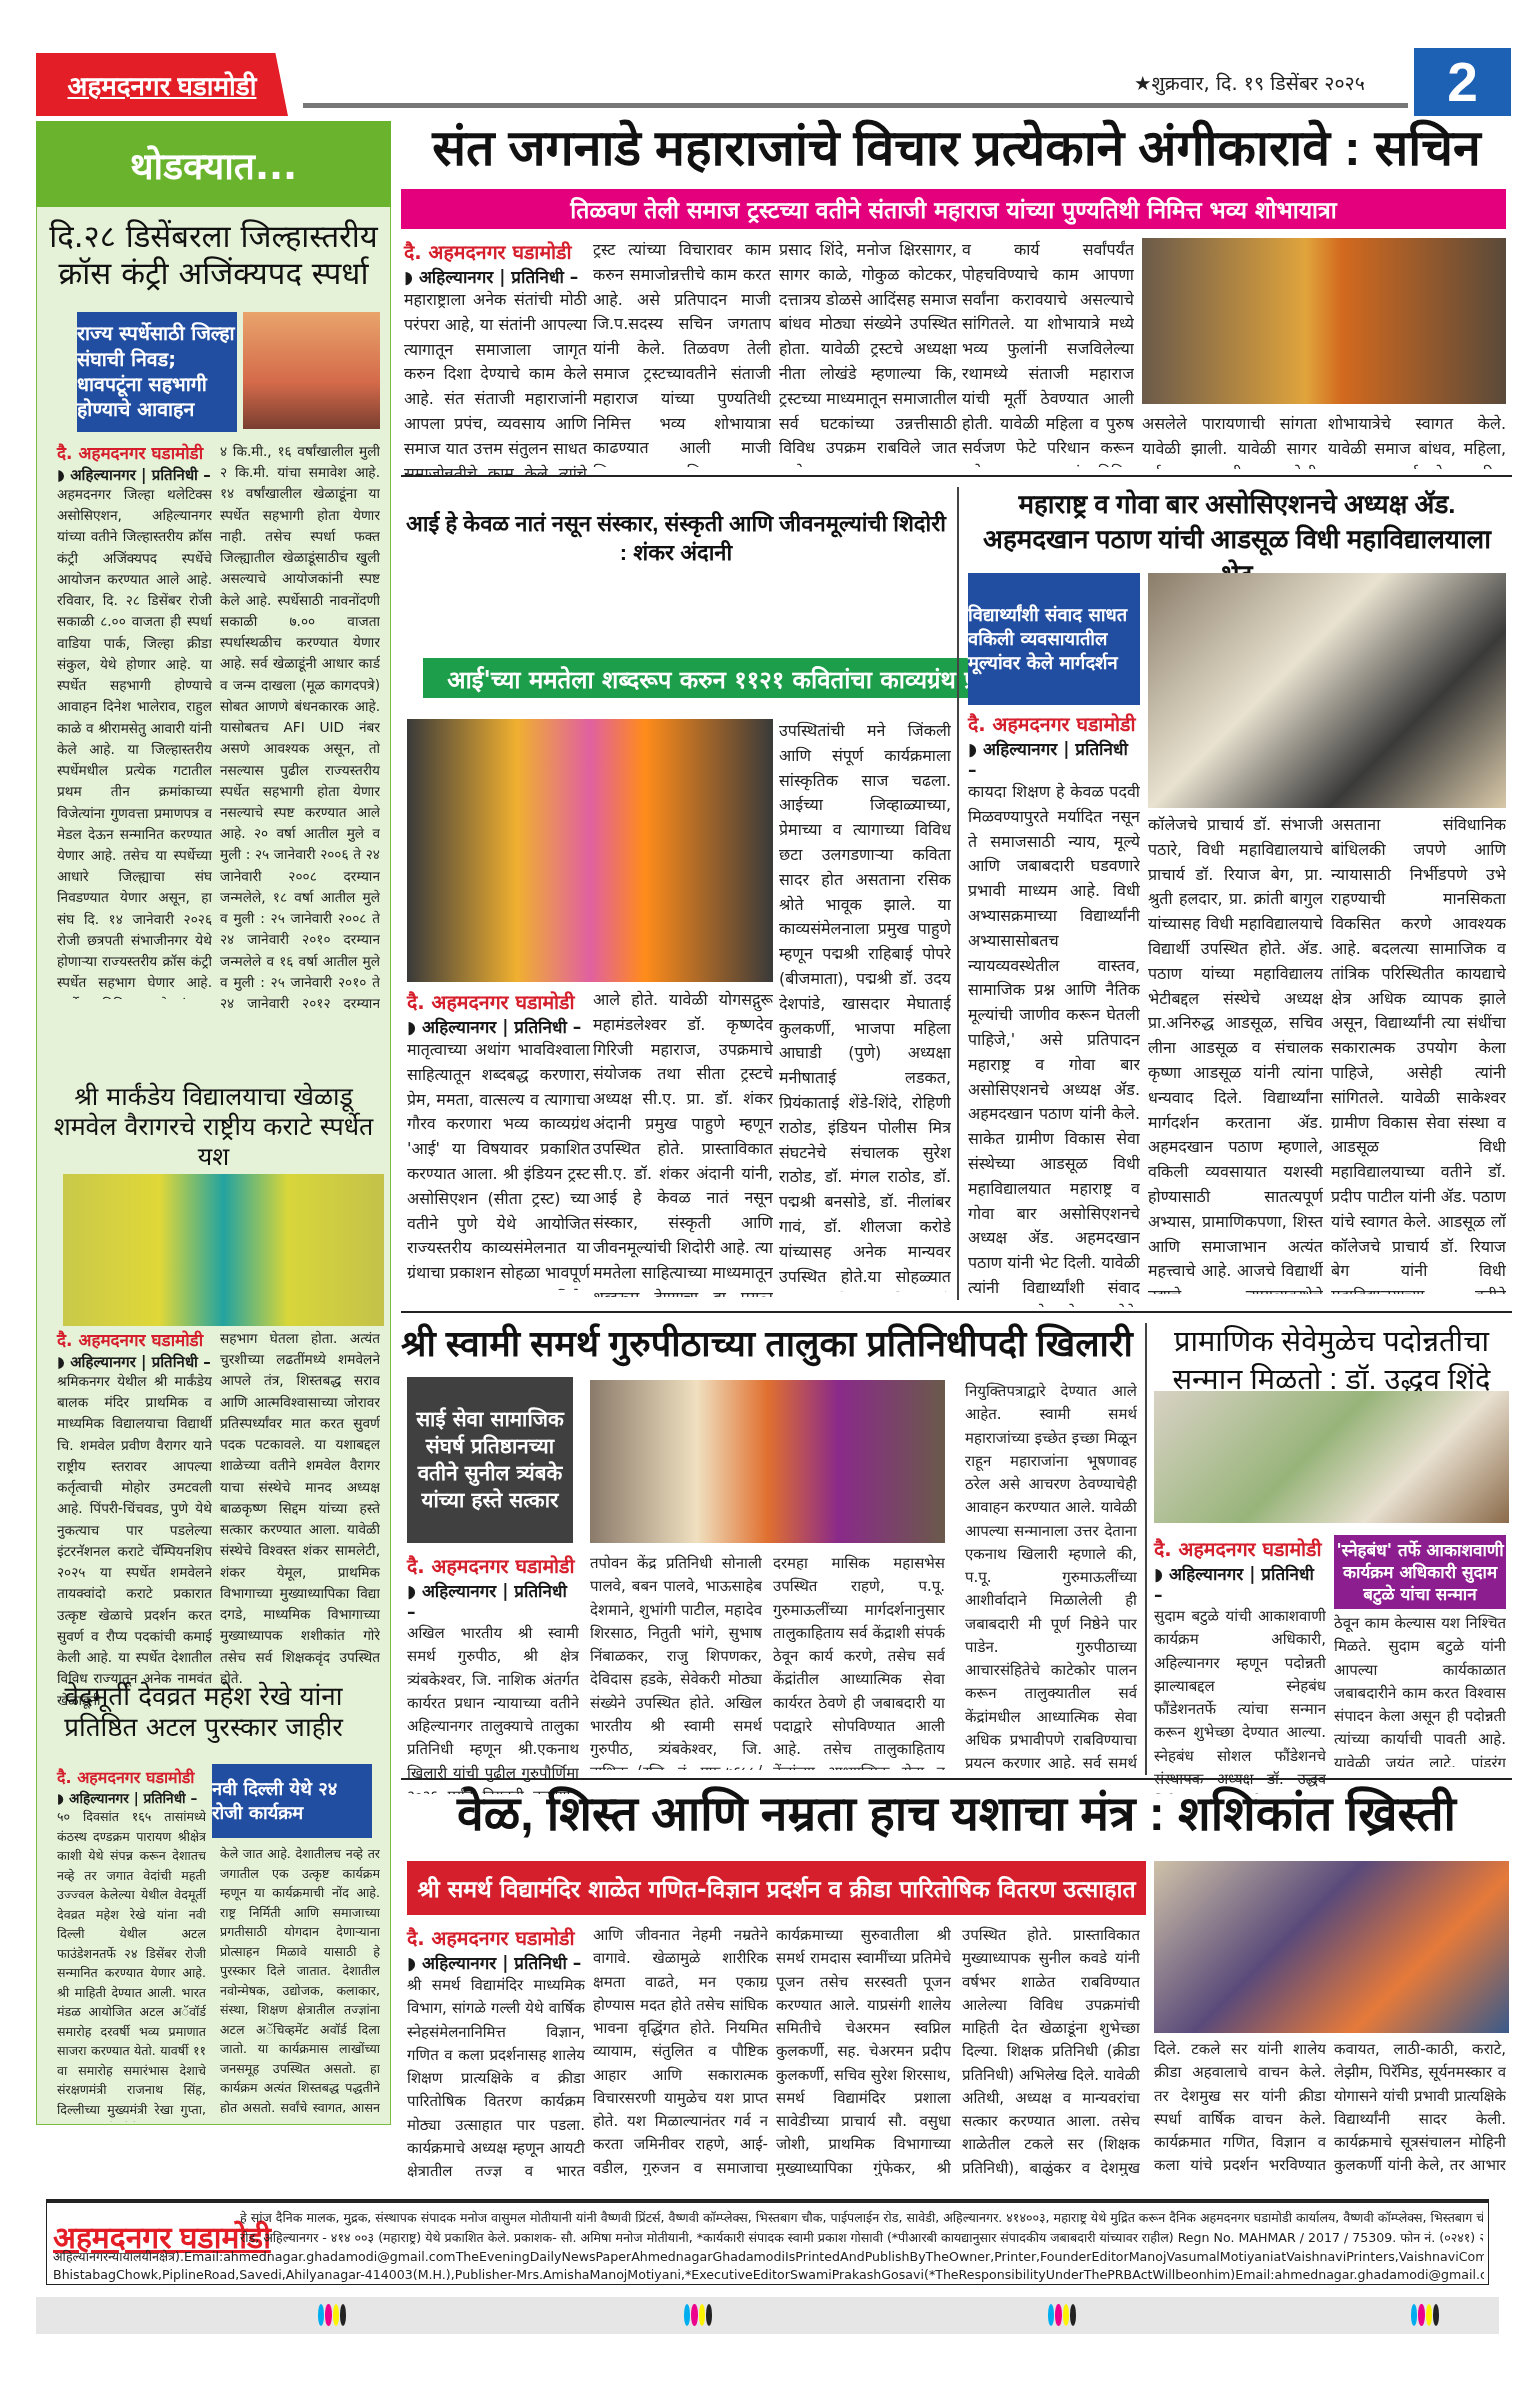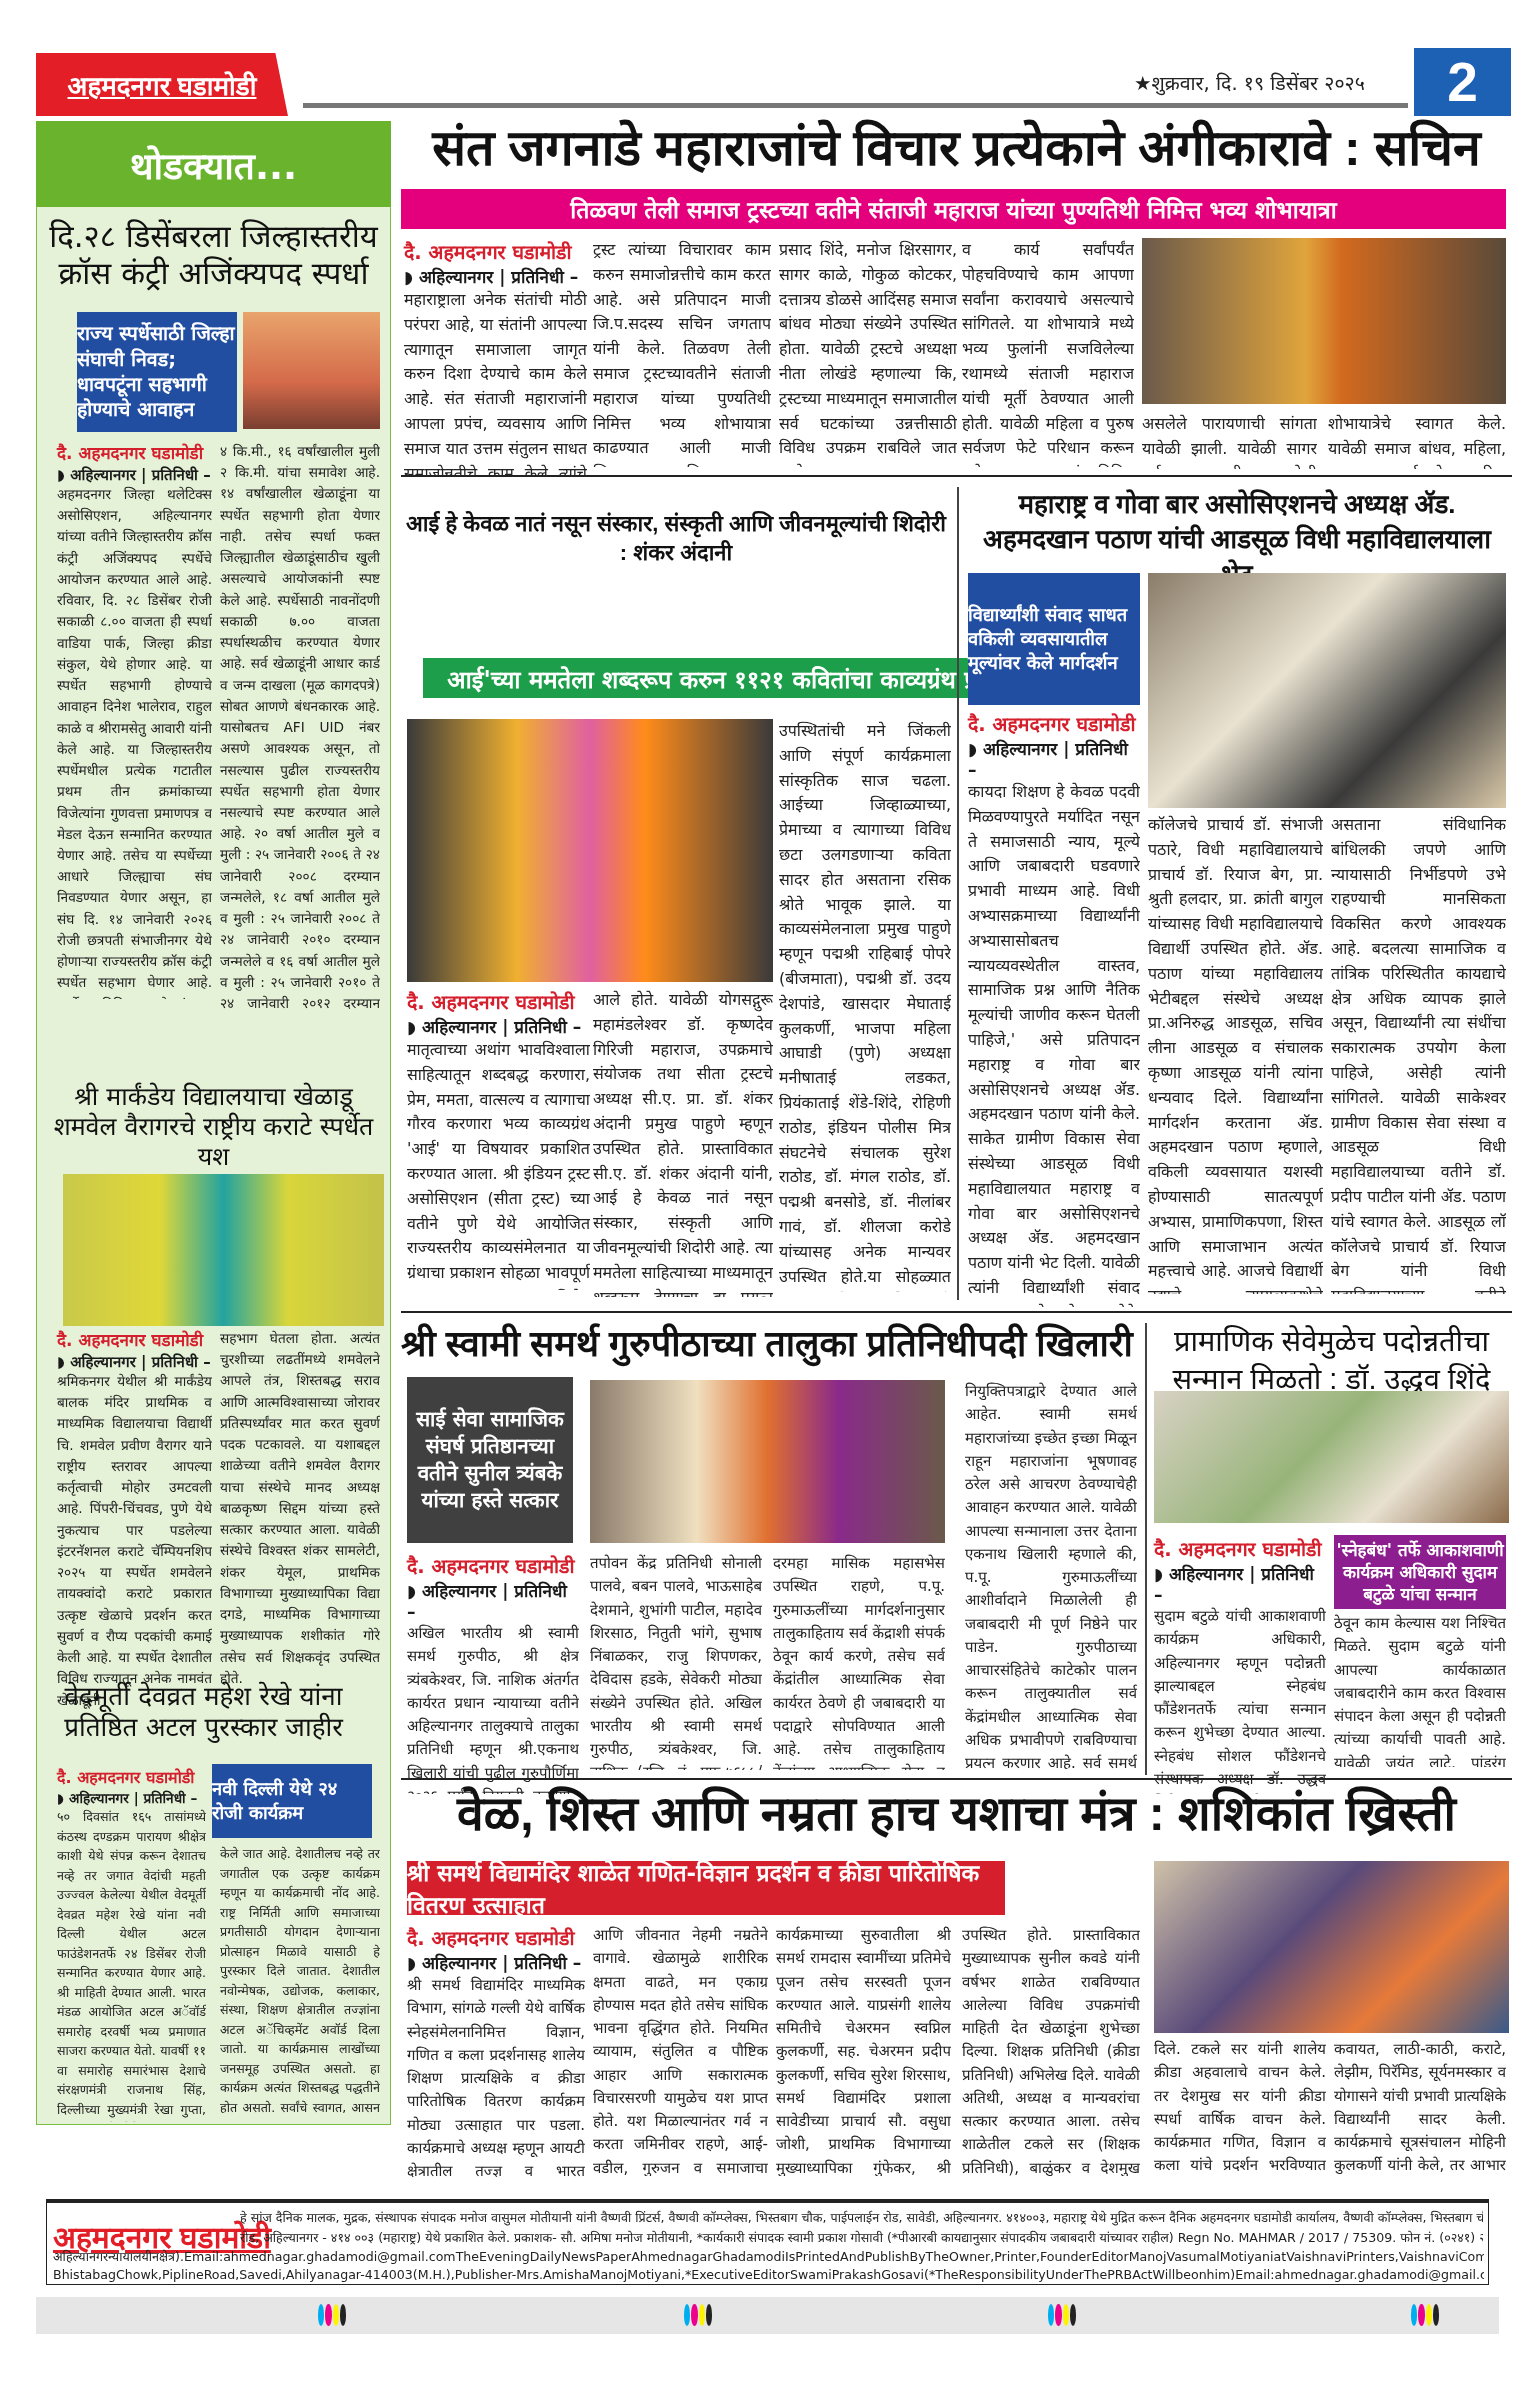--- a/index.html
+++ b/index.html
@@ -144,21 +144,21 @@
 <div class="abs" style="left:1154px;top:1535px;width:172px">
   <div class="byline">दै. अहमदनगर घडामोडी</div>
   <div class="dateline">◗ अहिल्यानगर | प्रतिनिधी –</div>
   <div class="body" style="height:189px;overflow:hidden;font-size:15px">सुदाम बटुळे यांची आकाशवाणी कार्यक्रम अधिकारी, अहिल्यानगर म्हणून पदोन्नती झाल्याबद्दल स्नेहबंध फौंडेशनतर्फे त्यांचा सन्मान करून शुभेच्छा देण्यात आल्या. स्नेहबंध सोशल फौंडेशनचे संस्थापक अध्यक्ष डॉ. उद्धव शिंदे यांच्या हस्ते शाल व पुष्पगुच्छ देऊन सन्मान करण्यात आला. यावेळी डॉ. उद्धव शिंदे म्हणाले, सातत्य, प्रामाणिकपणा आणि समाजाभिमुख कार्याची जाणीव</div>
 </div>
 <div class="abs purplebox" style="left:1334px;top:1535px;width:172px;height:74px;font-size:17px">'स्नेहबंध' तर्फे आकाशवाणी कार्यक्रम अधिकारी सुदाम बटुळे यांचा सन्मान</div>
 <div class="abs body" style="left:1334px;top:1612px;width:172px;height:155px;overflow:hidden;font-size:15px">ठेवून काम केल्यास यश निश्चित मिळते. सुदाम बटुळे यांनी आपल्या कार्यकाळात जबाबदारीने काम करत विश्वास संपादन केला असून ही पदोन्नती त्यांच्या कार्याची पावती आहे. यावेळी जयंत लाटे, पांडुरंग जोशी, काकफळे, वृषाली घनवट, अर्चना जाधव, ऐश्वर्या इवळेकर आदी मान्यवर उपस्थित होते.</div>
 <div class="abs rule" style="left:401px;top:1778px;width:1111px;height:2.3px"></div>
 
 <div class="abs headline" style="left:401px;top:1786px;width:1111px;font-size:48px">वेळ, शिस्त आणि नम्रता हाच यशाचा मंत्र : शशिकांत ख्रिस्ती</div>
-<div class="abs redbar" style="left:407px;top:1861px;width:598px;height:54px;font-size:23px">श्री समर्थ विद्यामंदिर शाळेत गणित-विज्ञान प्रदर्शन व क्रीडा पारितोषिक वितरण उत्साहात</div>
+<div class="abs redbar" style="left:407px;top:1861px;width:739px;height:54px;font-size:23px">श्री समर्थ विद्यामंदिर शाळेत गणित-विज्ञान प्रदर्शन व क्रीडा पारितोषिक वितरण उत्साहात</div>
 <div class="abs photo sci" style="left:1154px;top:1861px;width:355px;height:172px"></div>
 <div class="abs" style="left:407px;top:1924px;width:178px">
   <div class="byline">दै. अहमदनगर घडामोडी</div>
   <div class="dateline">◗ अहिल्यानगर | प्रतिनिधी –</div>
   <div class="body" style="height:206px;overflow:hidden;font-size:15px">श्री समर्थ विद्यामंदिर माध्यमिक विभाग, सांगळे गल्ली येथे वार्षिक स्नेहसंमेलनानिमित्त विज्ञान, गणित व कला प्रदर्शनासह शालेय शिक्षण प्रात्यक्षिके व क्रीडा पारितोषिक वितरण कार्यक्रम मोठ्या उत्साहात पार पडला. कार्यक्रमाचे अध्यक्ष म्हणून आयटी क्षेत्रातील तज्ज्ञ व भारत सॉफ्टवेअर प्रायव्हेटचे शशिकांत ख्रिस्ती यांनी विद्यार्थ्यांना सखोल मार्गदर्शन केले. त्यांनी सांगितले की, आजच्या स्पर्धात्मक युगात विद्यार्थ्यांनी वेळ वाया न घालवता मैदानावर खेळण्याचा भर द्यावा, मोबाईलपासून अतिरिक्त टाळावा</div>
 </div>
 <div class="abs body" style="left:593px;top:1924px;width:175px;height:252px;overflow:hidden;font-size:15px">आणि जीवनात नेहमी नम्रतेने वागावे. खेळामुळे शारीरिक क्षमता वाढते, मन एकाग्र होण्यास मदत होते तसेच सांघिक भावना वृद्धिंगत होते. नियमित व्यायाम, संतुलित व पौष्टिक आहार आणि सकारात्मक विचारसरणी यामुळेच यश प्राप्त होते. यश मिळाल्यानंतर गर्व न करता जमिनीवर राहणे, आई-वडील, गुरुजन व समाजाचा सन्मान राखणे आवश्यक असून नम्रपणा हाच खरा दागिना आहे, असे त्यांनी नमूद केले. हीच त्रिसूत्री अंगीकारल्यास विद्यार्थी आपले आयुष्य नक्कीच उज्वल घडवू शकतात, असा विश्वास त्यांनी व्यक्त केला.</div>
 <div class="abs body" style="left:776px;top:1924px;width:175px;height:252px;overflow:hidden;font-size:15px">कार्यक्रमाच्या सुरुवातीला श्री समर्थ रामदास स्वामींच्या प्रतिमेचे पूजन तसेच सरस्वती पूजन करण्यात आले. याप्रसंगी शालेय समितीचे चेअरमन स्वप्निल कुलकर्णी, सह. चेअरमन प्रदीप कुलकर्णी, सचिव सुरेश शिरसाथ, समर्थ विद्यामंदिर प्रशाला सावेडीच्या प्राचार्य सौ. वसुधा जोशी, प्राथमिक विभागाच्या मुख्याध्यापिका गुंफेकर, श्री समर्थ विद्यामंदिर सांगळे गल्ली प्राथमिक विभागाचे मुख्याध्यापक महाजन, माध्यमिक विभागाचे मुख्याध्यापक सुनील कानडे, कार्यकारिणी सदस्य सुनील जोशी आदी मान्यवर</div>
 <div class="abs body" style="left:962px;top:1924px;width:178px;height:252px;overflow:hidden;font-size:15px">उपस्थित होते. प्रास्ताविकात मुख्याध्यापक सुनील कवडे यांनी वर्षभर शाळेत राबविण्यात आलेल्या विविध उपक्रमांची माहिती देत खेळाडूंना शुभेच्छा दिल्या. शिक्षक प्रतिनिधी (क्रीडा प्रतिनिधी) अभिलेख दिले. यावेळी अतिथी, अध्यक्ष व मान्यवरांचा सत्कार करण्यात आला. तसेच शाळेतील टकले सर (शिक्षक प्रतिनिधी), बाळुंकर व देशमुख सर यांचा विशेष सत्कार करण्यात आला. चित्रछे स्नेहल यांनी येथे अध्यक्ष सूचना दिली, तर सौ. तेजस वाय यांनी अनुमोदन</div>
 <div class="abs body" style="left:1154px;top:2038px;width:172px;height:137px;overflow:hidden;font-size:15px">दिले. टकले सर यांनी शालेय क्रीडा अहवालाचे वाचन केले. तर देशमुख सर यांनी क्रीडा स्पर्धा वार्षिक वाचन केले. कार्यक्रमात गणित, विज्ञान व कला यांचे प्रदर्शन भरविण्यात आले होते. या प्रदर्शनामध्ये विद्यार्थ्यांनी विविध उपकरणांचे सादरीकरण केले असून मोठ्या संख्येने विद्यार्थी सहभागी झाले होते. शालेय शिक्षण प्रात्यक्षिकांमध्ये मल्लखांब, दोरखांब,</div>

